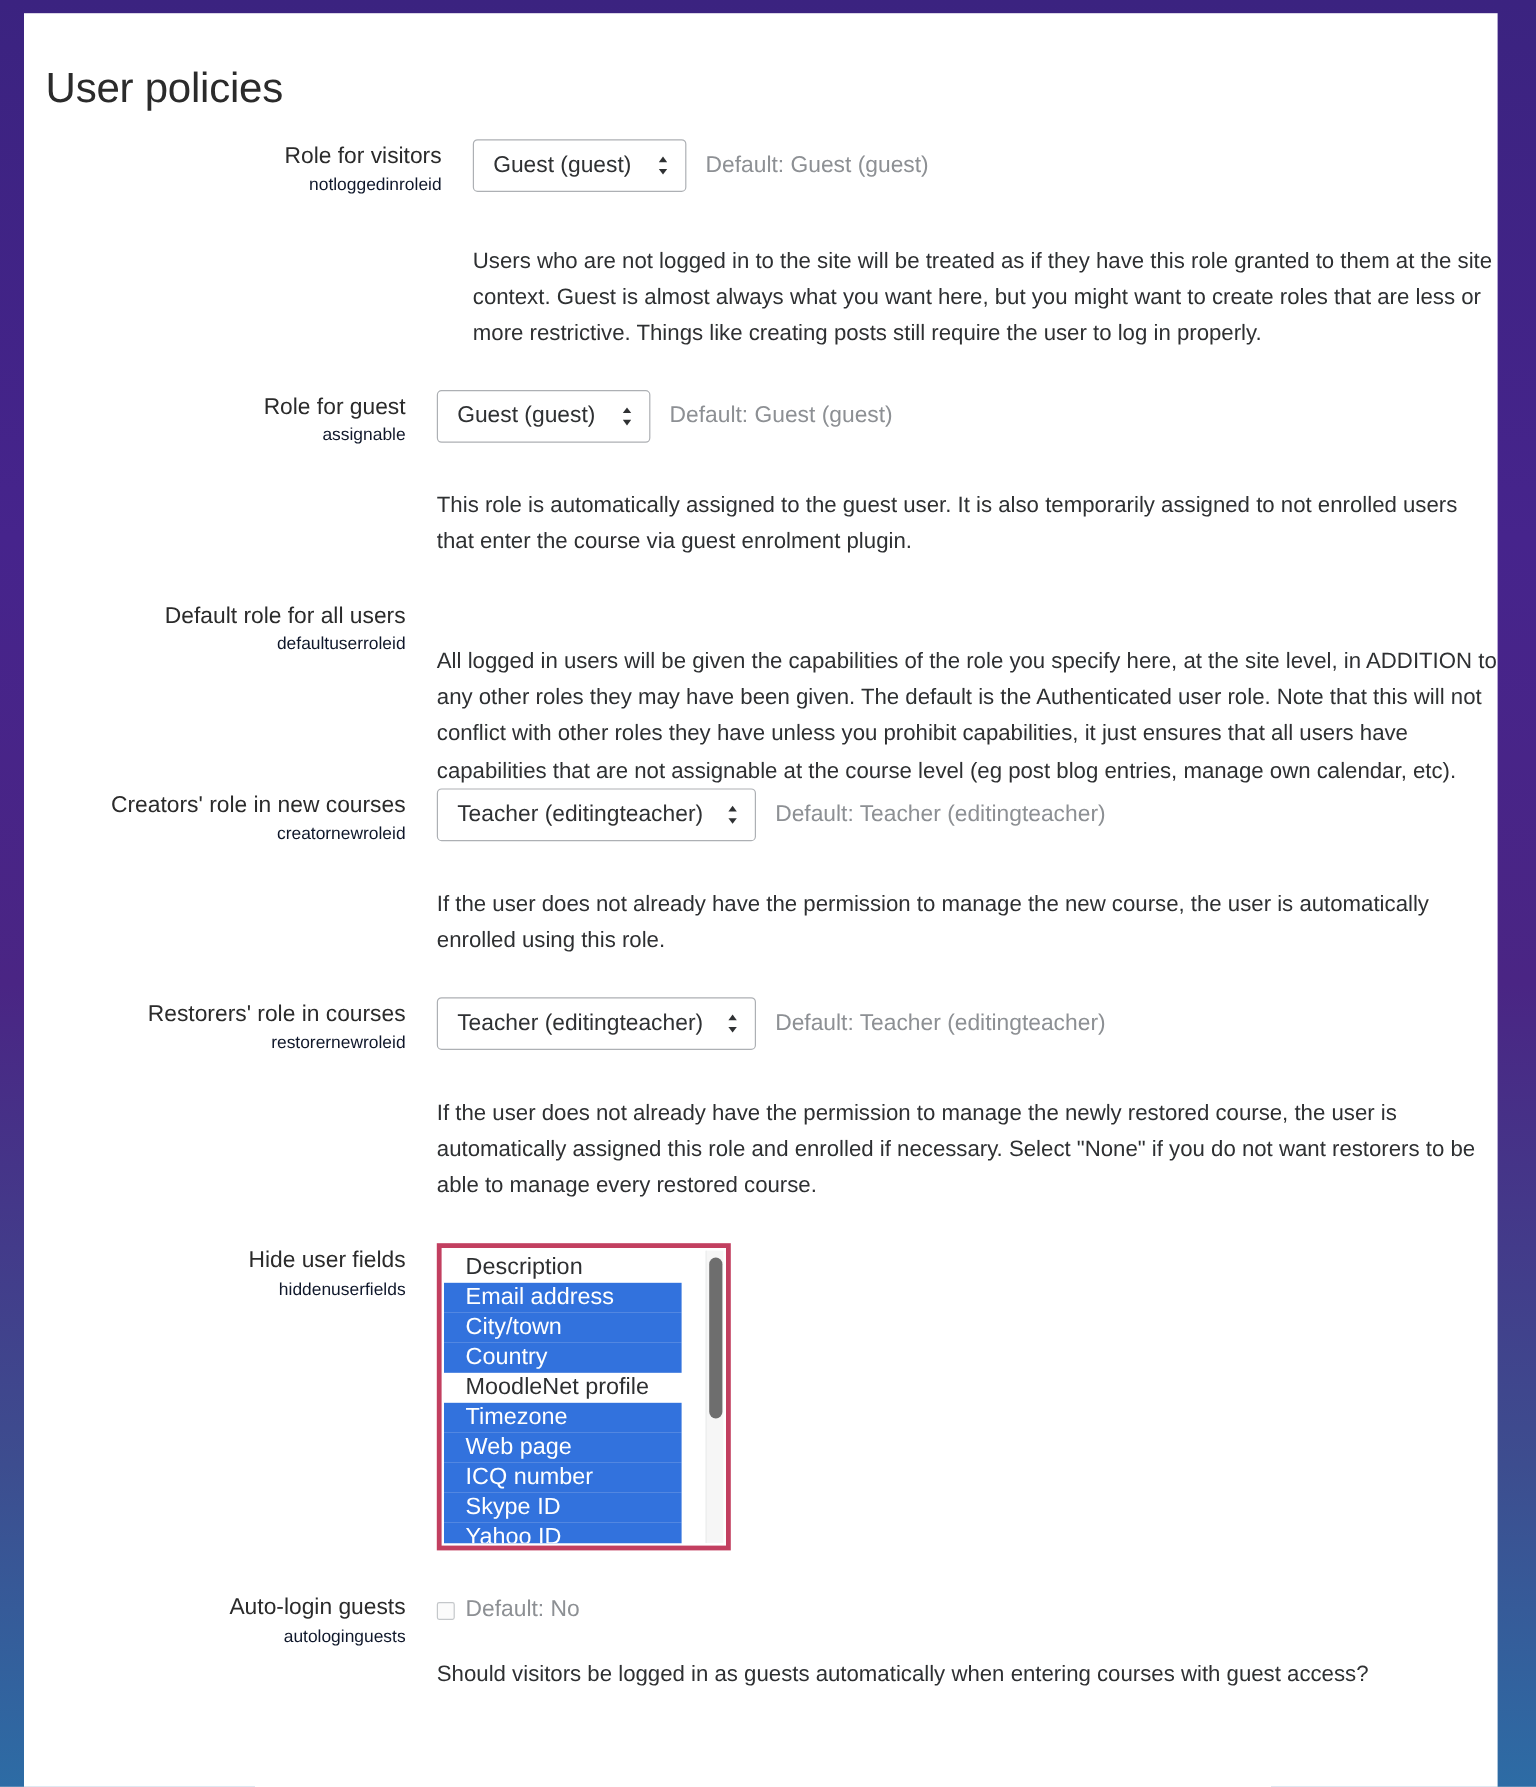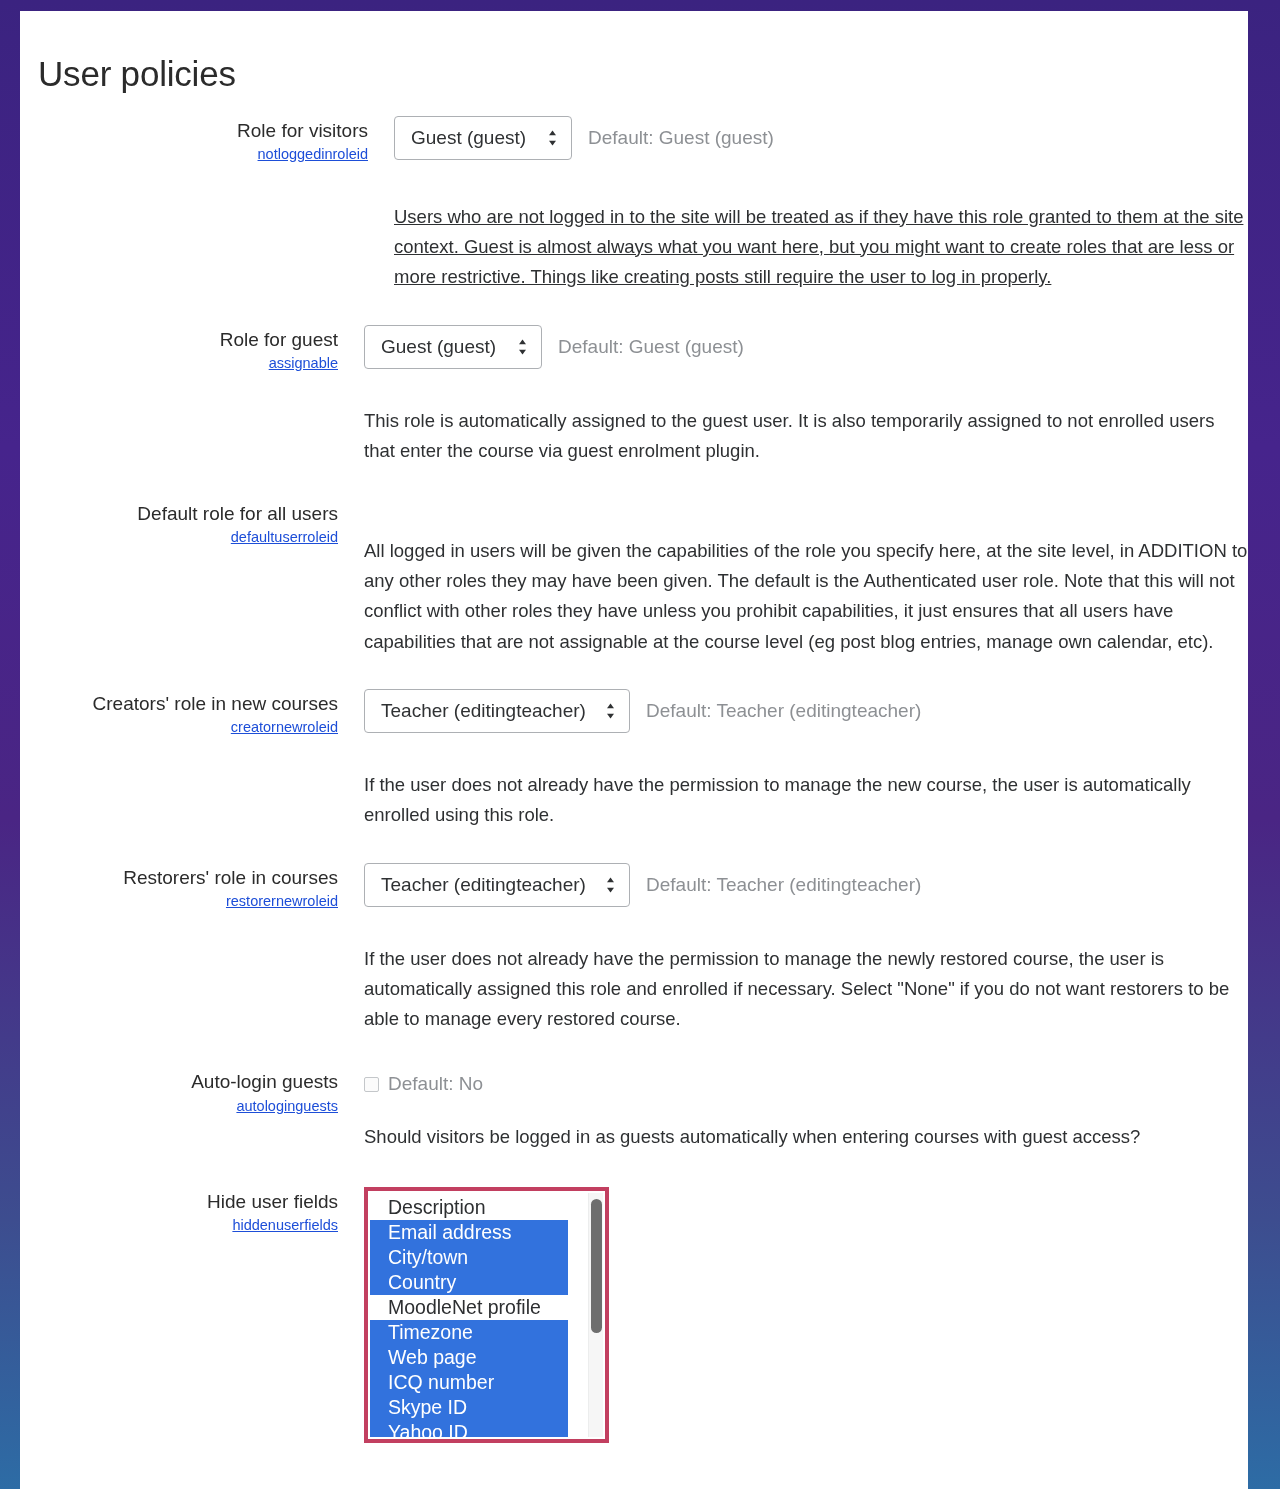--- a/index.html
+++ b/index.html
@@ -52,25 +52,24 @@
     padding-top: 2px;
   }
   .label-title {
     font-size: 19px;
     color: #2b2b2b;
     line-height: 1.32;
     display: block;
   }
   .label-id {
     font-size: 14.5px;
-    color: #1d4ed8;
+    color: #0f172a;
     line-height: 1.5;
     display: block;
     margin-top: 1px;
-    text-decoration: underline;
   }
 
   .control-col {
     padding-top: 0;
   }
 
   .control-row {
     display: flex;
     align-items: center;
     gap: 4px;
@@ -208,21 +207,21 @@
         <div class="control-row">
           <div class="select-box w-guest">
             <span class="sel-text">Guest (guest)</span>
             <svg class="chev" viewBox="0 0 11 18">
               <path d="M5.5 1.5 L9 6.2 L2 6.2 Z" fill="#2f3133"></path>
               <path d="M5.5 16.5 L9 11.8 L2 11.8 Z" fill="#2f3133"></path>
             </svg>
           </div>
           <span class="default-note">Default: Guest (guest)</span>
         </div>
-        <p class="desc" style="margin-top:42px;text-decoration:underline;">Users who are not logged in to the site will be treated as if they have this role granted to them at the site context. Guest is almost always what you want here, but you might want to create roles that are less or more restrictive. Things like creating posts still require the user to log in properly.</p>
+        <p class="desc" style="margin-top:42px;">Users who are not logged in to the site will be treated as if they have this role granted to them at the site context. Guest is almost always what you want here, but you might want to create roles that are less or more restrictive. Things like creating posts still require the user to log in properly.</p>
       </div>
     </div>
 
     <div class="setting" style="margin-top:33px;">
       <div class="label-col">
         <span class="label-title">Role for guest</span>
         <span class="label-id">assignable</span>
       </div>
       <div class="control-col">
         <div class="control-row">
@@ -242,21 +241,21 @@
     <div class="setting" style="margin-top:33px;">
       <div class="label-col">
         <span class="label-title">Default role for all users</span>
         <span class="label-id">defaultuserroleid</span>
       </div>
       <div class="control-col">
         <p class="desc" style="margin-top:37px;">All logged in users will be given the capabilities of the role you specify here, at the site level, in ADDITION to any other roles they may have been given. The default is the Authenticated user role. Note that this will not conflict with other roles they have unless you prohibit capabilities, it just ensures that all users have capabilities that are not assignable at the course level (eg post blog entries, manage own calendar, etc).</p>
       </div>
     </div>
 
-    <div class="setting" style="margin-top:32px;">
+    <div class="setting" style="">
       <div class="label-col">
         <span class="label-title">Creators' role in new courses</span>
         <span class="label-id">creatornewroleid</span>
       </div>
       <div class="control-col">
         <div class="control-row">
           <div class="select-box w-teach">
             <span class="sel-text">Teacher (editingteacher)</span>
             <svg class="chev" viewBox="0 0 11 18">
               <path d="M5.5 1.5 L9 6.2 L2 6.2 Z" fill="#2f3133"></path>
@@ -279,34 +278,20 @@
           <div class="select-box w-teach">
             <span class="sel-text">Teacher (editingteacher)</span>
             <svg class="chev" viewBox="0 0 11 18">
               <path d="M5.5 1.5 L9 6.2 L2 6.2 Z" fill="#2f3133"></path>
               <path d="M5.5 16.5 L9 11.8 L2 11.8 Z" fill="#2f3133"></path>
             </svg>
           </div>
           <span class="default-note">Default: Teacher (editingteacher)</span>
         </div>
         <p class="desc" style="margin-top:37px;">If the user does not already have the permission to manage the newly restored course, the user is automatically assigned this role and enrolled if necessary. Select "None" if you do not want restorers to be able to manage every restored course.</p>
-      </div>
-    </div>
-
-    <div class="setting" style="margin-top:33px;">
-      <div class="label-col">
-        <span class="label-title">Auto-login guests</span>
-        <span class="label-id">autologinguests</span>
-      </div>
-      <div class="control-col">
-        <div class="check-row" style="padding-top:6px;">
-          <span class="checkbox"></span>
-          <span class="default-note" style="margin-left:0;">Default: No</span>
-        </div>
-        <p class="desc" style="margin-top:27px;">Should visitors be logged in as guests automatically when entering courses with guest access?</p>
       </div>
     </div>
 
     <div class="setting" style="margin-top:34px;">
       <div class="label-col">
         <span class="label-title">Hide user fields</span>
         <span class="label-id">hiddenuserfields</span>
       </div>
       <div class="control-col">
         <div class="multi-wrap">
@@ -326,14 +311,28 @@
             <div class="scroll-track">
               <div class="scroll-thumb"></div>
             </div>
           </div>
         </div>
         
         
       </div>
     </div>
 
+    <div class="setting" style="margin-top:33px;">
+      <div class="label-col">
+        <span class="label-title">Auto-login guests</span>
+        <span class="label-id">autologinguests</span>
+      </div>
+      <div class="control-col">
+        <div class="check-row" style="padding-top:6px;">
+          <span class="checkbox"></span>
+          <span class="default-note" style="margin-left:0;">Default: No</span>
+        </div>
+        <p class="desc" style="margin-top:27px;">Should visitors be logged in as guests automatically when entering courses with guest access?</p>
+      </div>
+    </div>
+
   </div>
 </div>
 
 </body></html>

